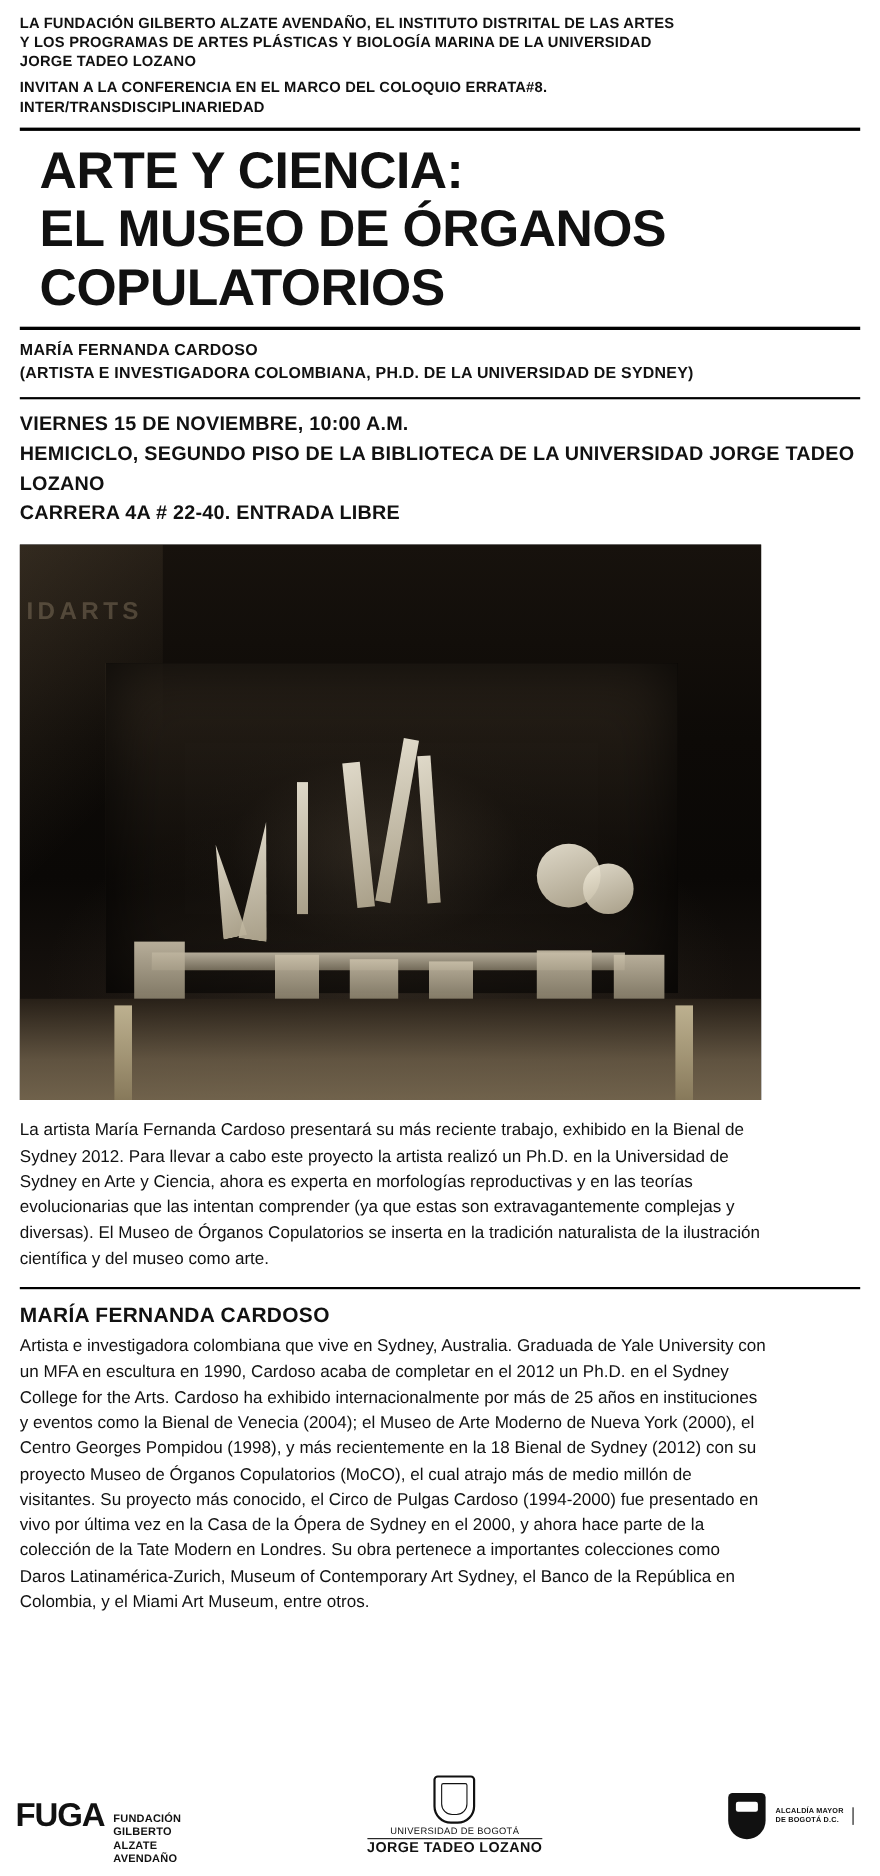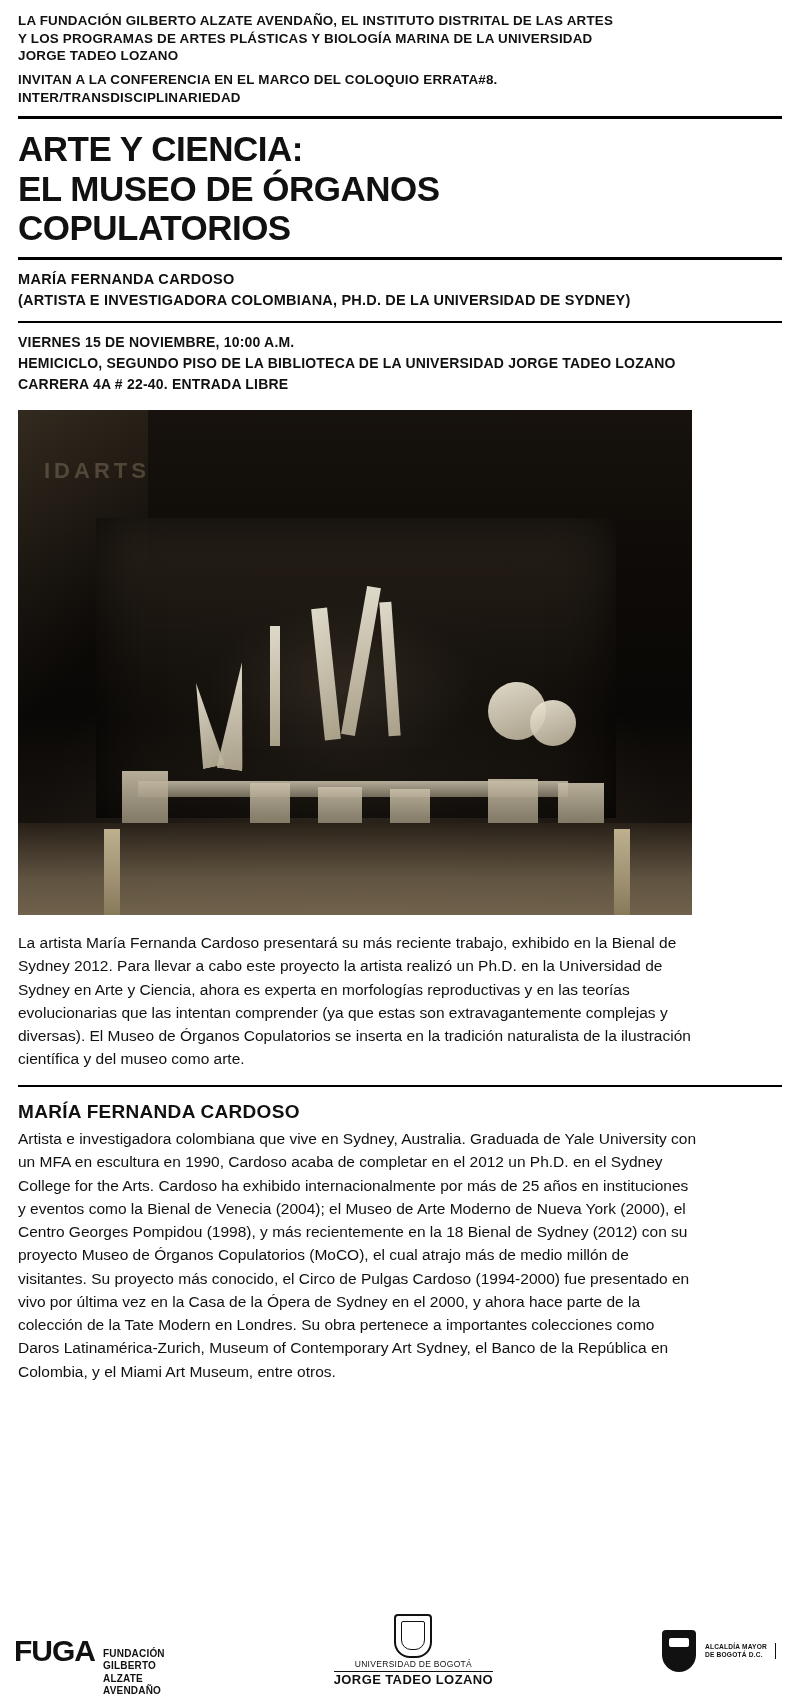--- a/index.html
+++ b/index.html
@@ -40,22 +40,22 @@
 
   .rule {
     height: 3px;
     background: #000;
     margin: 10px 4px 0 4px;
   }
   .rule.thin { height: 2.5px; }
 
   
   .title {
-    margin: 10px 0 0 4px;
-    font-size: 35px;
+    margin: 10px 0 0 22px;
+    font-size: 47px;
     font-weight: bold;
     line-height: 1.12;
     letter-spacing: -0.5px;
     text-transform: uppercase;
   }
   .title .tline { display: block; }
 
   
   .speaker-block {
     margin: 9px 0 0 4px;
@@ -71,21 +71,21 @@
     font-size: 14.5px;
     font-weight: bold;
     letter-spacing: 0.2px;
     text-transform: uppercase;
     line-height: 1.45;
   }
 
   
   .details {
     margin: 9px 0 0 4px;
-    font-size: 14px;
+    font-size: 18px;
     font-weight: bold;
     letter-spacing: 0.2px;
     text-transform: uppercase;
     line-height: 1.5;
   }
   .details .dline { display: block; }
 
   
   .photo-wrap {
     margin: 15px 4px 0 4px;
@@ -104,21 +104,21 @@
       linear-gradient(180deg, #17120d 0%, #0d0a07 35%, #0a0806 60%, #17120e 82%, #241c14 100%);
   }
   .photo .beam-left {
     position: absolute;
     left: 0; top: 0;
     width: 130px; height: 320px;
     background: linear-gradient(135deg, rgba(150,128,96,0.22), rgba(0,0,0,0) 70%);
   }
   .photo .wall-text {
     position: absolute;
-    left: 26px; top: 48px;
+    left: 6px; top: 48px;
     color: rgba(190,170,140,0.30);
     font-size: 22px;
     letter-spacing: 4px;
     font-weight: bold;
   }
   .photo .vitrine {
     position: absolute;
     left: 78px; top: 108px;
     width: 520px; height: 300px;
     background: linear-gradient(180deg, rgba(60,50,38,0.55) 0%, rgba(20,16,12,0.5) 70%);

